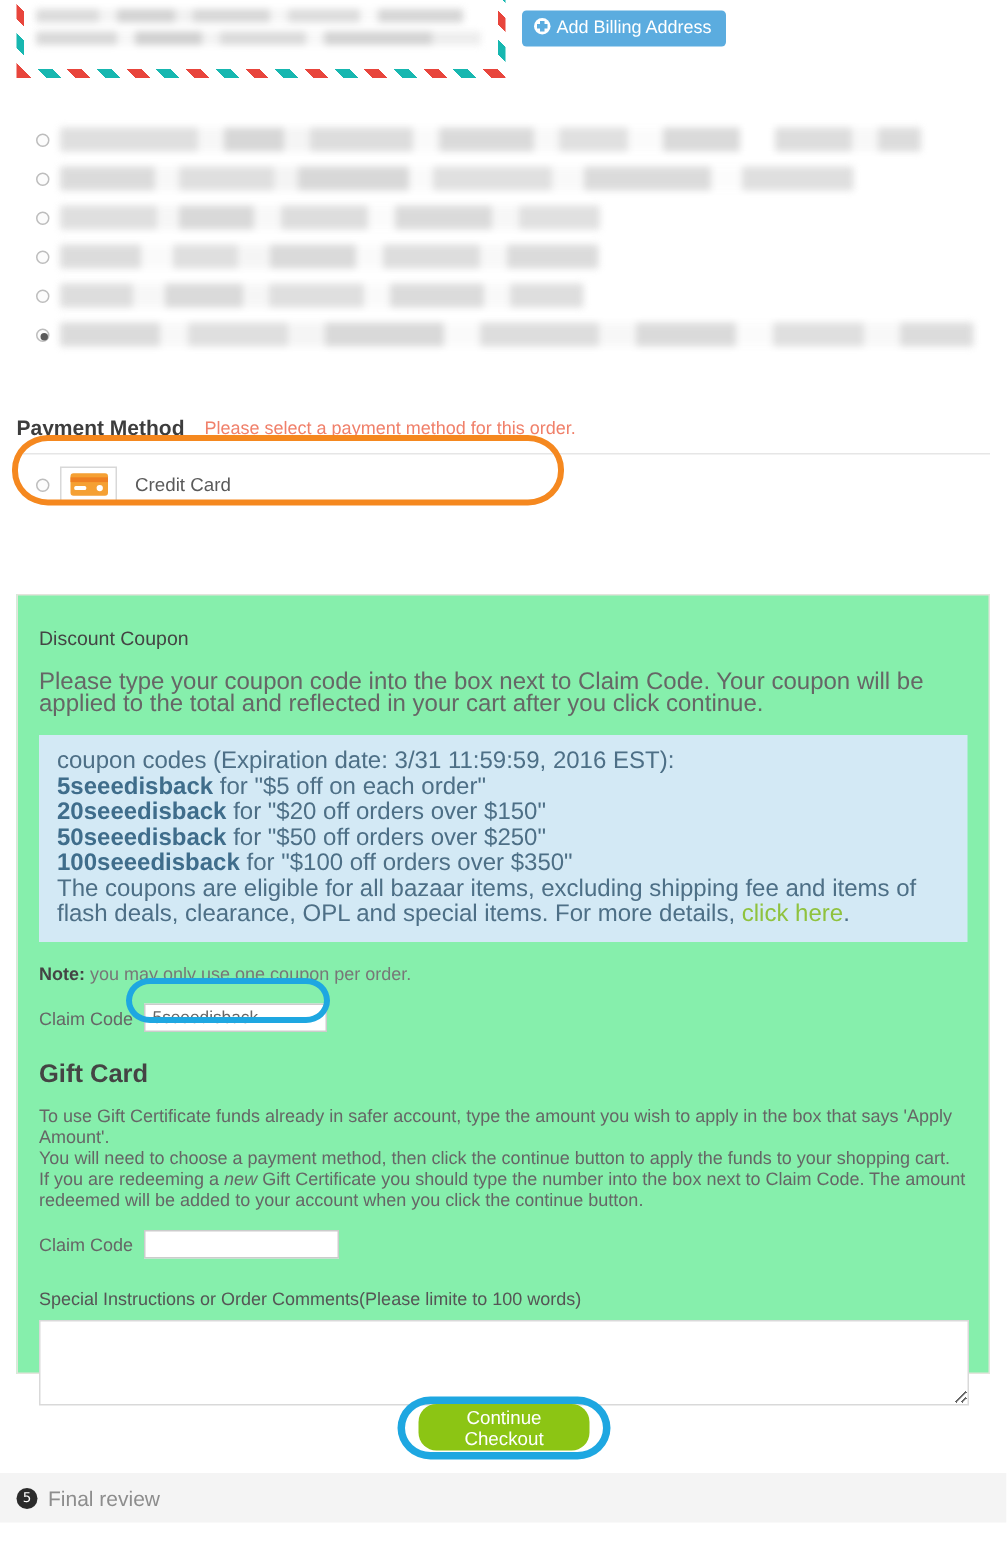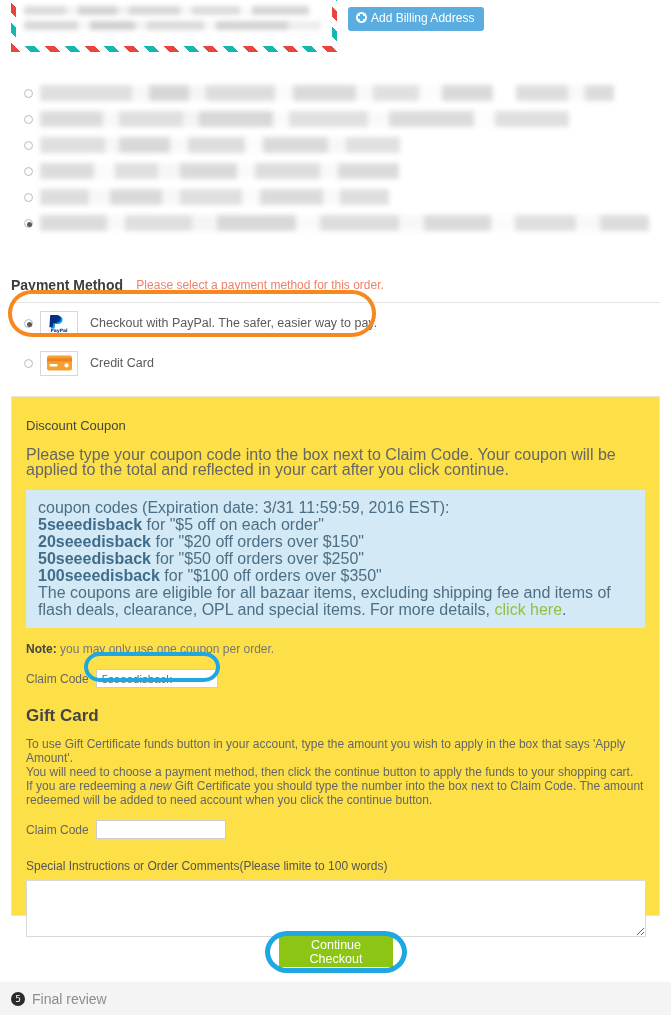--- a/index.html
+++ b/index.html
@@ -210,21 +210,21 @@
     border-radius: 22px / 21px;
     pointer-events: none;
     z-index: 20;
   }
 
   
   .panel {
     position: absolute;
     left: 11px; top: 396px;
     width: 649px; height: 520px;
-    background: #fde047;
+    background: #86efac;
     border: 1px solid #e4e4dc;
     padding: 13px 14px 0 14px;
   }
   .panel h3 {
     margin: 8px 0 0 0;
     font-size: 13px;
     font-weight: normal;
     color: #444;
   }
   .panel p.body {
@@ -278,21 +278,21 @@
   }
 
   
   .btn-continue {
     position: absolute;
     left: 279px; top: 936px;
     width: 114px; height: 31px;
     background: #8cc514;
     color: #fff;
     border: none;
-    border-radius: 0;
+    border-radius: 12px;
     font-family: "Liberation Sans", sans-serif;
     font-size: 12.5px;
     cursor: pointer;
     z-index: 10;
   }
 
   
   .final-bar {
     position: absolute;
     left: 0; top: 982px;
@@ -361,31 +361,20 @@
   </div>
 </div>
 
 <div class="pm-section">
   <div class="pm-head">
     <span class="pm-title">Payment Method</span>
     <span class="pm-hint">Please select a payment method for this order.</span>
   </div>
   <div class="pm-divider"></div>
 
-  <div class="pm-option">
-    <span class="pm-radio checked"></span>
-    <span class="pm-icon-box">
-      <svg width="26" height="20" viewBox="0 0 26 20" aria-hidden="true">
-        <path d="M6 3.2h6.2c3 0 4.6 1.3 4.3 3.8-.3 2.6-2.3 4.1-5.1 4.1H9.1l-.7 4.4H5.2L6 3.2z" fill="#009cde"></path>
-        <path d="M4.2 2h6.2c3 0 4.6 1.3 4.3 3.8-.3 2.6-2.3 4.1-5.1 4.1H7.3l-.7 4.4H3.4L4.2 2z" fill="#003087"></path>
-        <text x="13" y="19" font-family="DejaVu Sans, sans-serif" font-size="4.6" font-weight="bold" fill="#003087" text-anchor="middle">PayPal</text>
-      </svg>
-    </span>
-    <span class="pm-label">Checkout with PayPal. The safer, easier way to pay.</span>
-  </div>
 
   <div class="pm-option">
     <span class="pm-radio"></span>
     <span class="pm-icon-box">
       <svg width="27" height="18" viewBox="0 0 27 18" aria-hidden="true">
         <rect x="1" y="1.5" width="25" height="15" rx="2" fill="#f5a033"></rect>
         <rect x="1" y="4.2" width="25" height="3.2" fill="#ef8022"></rect>
         <rect x="3.5" y="10" width="8" height="2.6" rx="1" fill="#ffffff"></rect>
         <circle cx="20.5" cy="11.4" r="2.1" fill="#ffffff"></circle>
       </svg>
@@ -423,23 +412,23 @@
 
   <div class="note"><b>Note:</b><span> you may only use one coupon per order.</span></div>
 
   <div class="claim-row">
     <label>Claim Code</label>
     <input class="inp inp-coupon" type="text" value="5seeedisback" style="">
   </div>
 
   <div class="gift-title">Gift Card</div>
   <div class="gift-body">
-    <div>To use Gift Certificate funds button in your account, type the amount you wish to apply in the box that says 'Apply Amount'.</div>
+    <div>To use Gift Certificate funds already in safer account, type the amount you wish to apply in the box that says 'Apply Amount'.</div>
     <div>You will need to choose a payment method, then click the continue button to apply the funds to your shopping cart.</div>
-    <div><span>If you are redeeming a </span><em>new</em><span> Gift Certificate you should type the number into the box next to Claim Code. The amount redeemed will be added to need account when you click the continue button.</span></div>
+    <div><span>If you are redeeming a </span><em>new</em><span> Gift Certificate you should type the number into the box next to Claim Code. The amount redeemed will be added to your account when you click the continue button.</span></div>
   </div>
 
   <div class="claim-row">
     <label>Claim Code</label>
     <input class="inp inp-gift" type="text" value="" style="">
   </div>
 
   <div class="si-label">Special Instructions or Order Comments(Please limite to 100 words)</div>
   <textarea class="si-textarea" placeholder="" style=""></textarea>
 </div>

